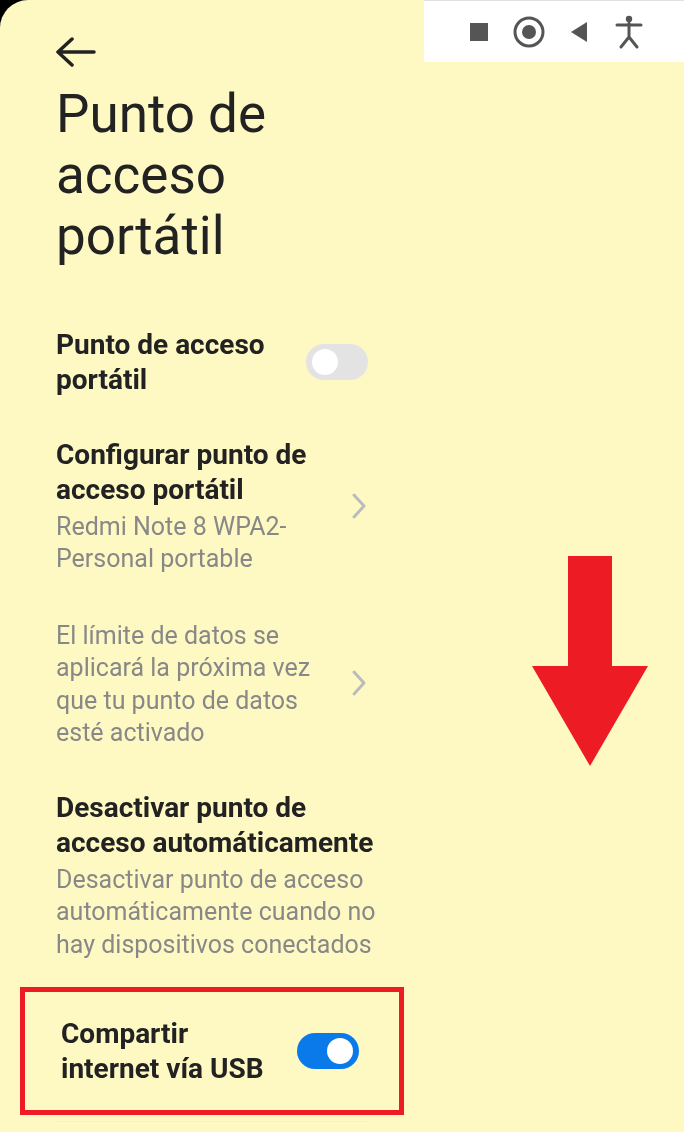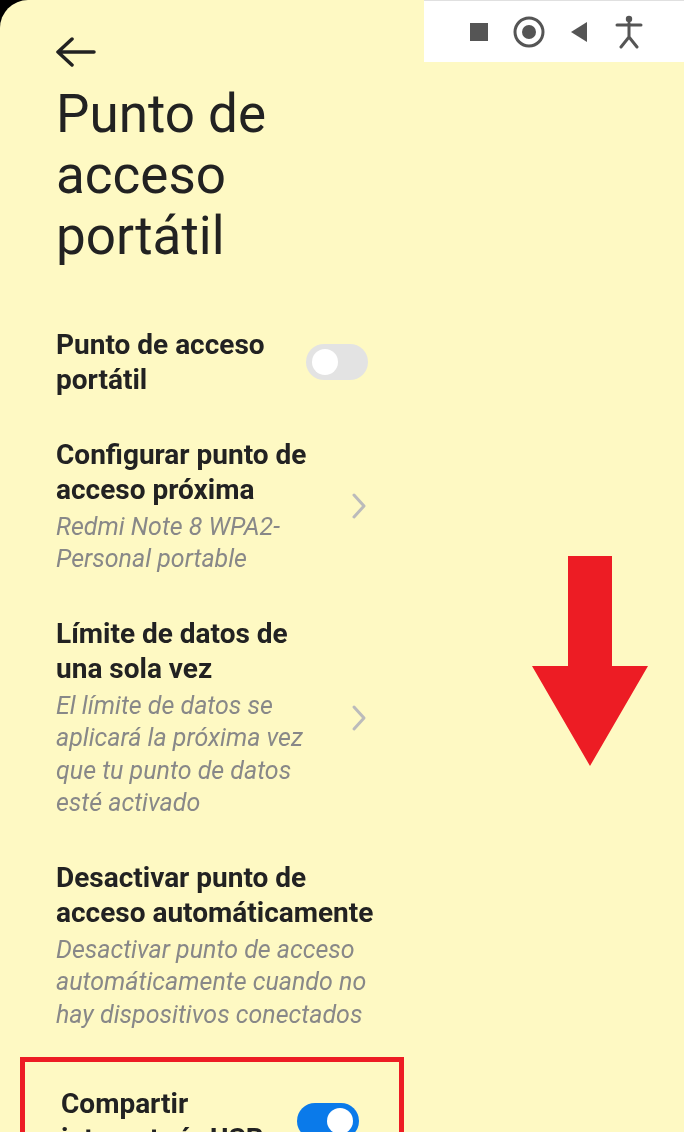--- a/index.html
+++ b/index.html
@@ -49,21 +49,20 @@
       font-weight: 700;
       color: #222;
       line-height: 1.25;
     }
     .setting-sub {
       font-size: 25px;
       color: #888;
       font-weight: 400;
       line-height: 1.3;
       margin-top: 4px;
-      font-style: italic;
     }
     .chevron { flex-shrink: 0; }
     .toggle {
       width: 62px;
       height: 36px;
       border-radius: 18px;
       position: relative;
       flex-shrink: 0;
       cursor: pointer;
     }
@@ -120,31 +119,30 @@
       <div class="setting-text">
         <div class="setting-title">Punto de acceso portátil</div>
       </div>
       <div class="toggle off">
         <div class="toggle-knob"></div>
       </div>
     </div>
 
     <div class="setting-row">
       <div class="setting-text">
-        <div class="setting-title">Configurar punto de acceso próxima</div>
+        <div class="setting-title">Configurar punto de acceso portátil</div>
         <div class="setting-sub">Redmi Note 8 WPA2-Personal portable</div>
       </div>
       <svg class="chevron" width="18" height="30" viewBox="0 0 18 30">
         <path d="M 4 4 L 14 15 L 4 26" stroke="#bbb" stroke-width="3" fill="none" stroke-linecap="round" stroke-linejoin="round"></path>
       </svg>
     </div>
 
     <div class="setting-row">
       <div class="setting-text">
-        <div class="setting-title">Límite de datos de una sola vez</div>
         <div class="setting-sub">El límite de datos se aplicará la próxima vez que tu punto de datos esté activado</div>
       </div>
       <svg class="chevron" width="18" height="30" viewBox="0 0 18 30">
         <path d="M 4 4 L 14 15 L 4 26" stroke="#bbb" stroke-width="3" fill="none" stroke-linecap="round" stroke-linejoin="round"></path>
       </svg>
     </div>
 
     <div class="setting-row" style="padding-right:34px;">
       <div class="setting-text">
         <div class="setting-title">Desactivar punto de acceso automáticamente</div>

